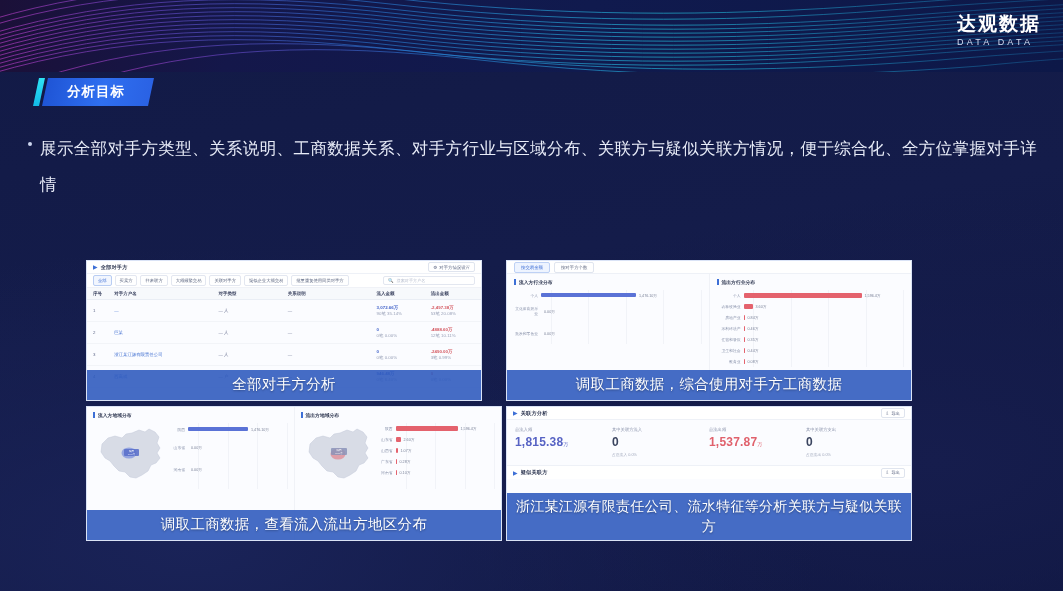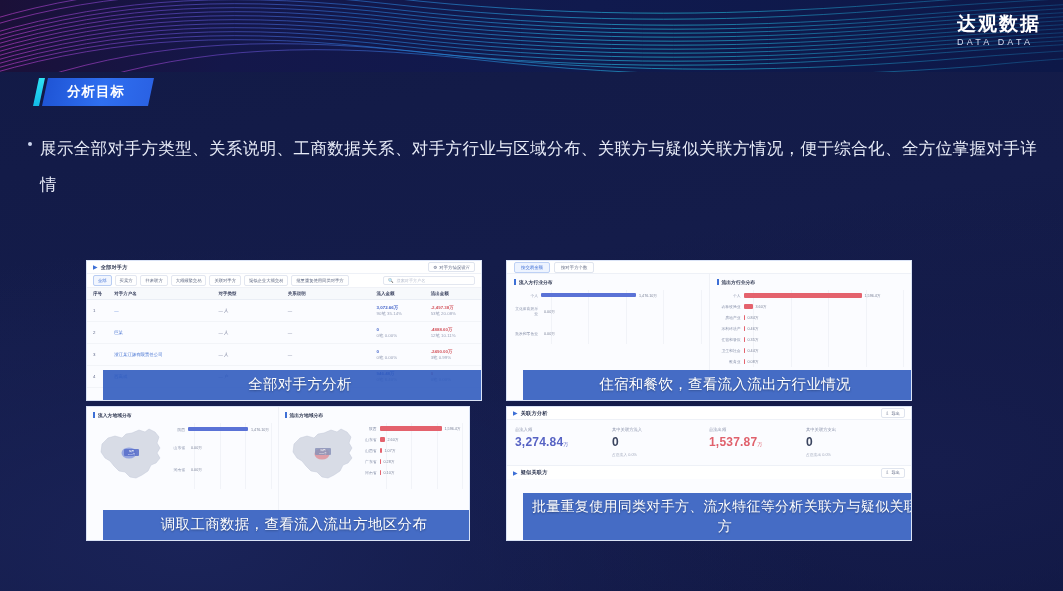--- a/index.html
+++ b/index.html
@@ -89,27 +89,27 @@
 
   
   .card {
     position: absolute;
     background: #ffffff;
     border: 1px solid rgba(150,175,230,.35);
     overflow: hidden;
   }
   #card-tl { left: 86px;  top: 260px; width: 396px; height: 141px; }
   #card-tr { left: 506px; top: 260px; width: 406px; height: 141px; }
-  #card-bl { left: 86px;  top: 406px; width: 384px; height: 135px; }
+  #card-bl { left: 86px;  top: 406px; width: 416px; height: 135px; }
   #card-br { left: 506px; top: 406px; width: 406px; height: 135px; }
 
   .card-inner { position: absolute; inset: 0; background:#fbfcff; }
 
   .caption {
-    position: absolute; left: 16px; bottom: 0; width: 100%;
+    position: absolute; left: 0; bottom: 0; width: 100%;
     background: rgba(49,92,191,.90);
     color: #ffffff; text-align: center;
     font-size: 14.5px; line-height: 21px;
     padding: 4px 6px 5px;
     letter-spacing: .3px;
     text-shadow: 0 1px 2px rgba(0,0,0,.35);
   }
   .caption.two-line { line-height: 20px; font-size: 14px; padding: 3px 6px 4px; }
 
   
@@ -431,21 +431,21 @@
           </div>
           <div class="bar-line" style="height:11px">
             <span class="bar-lbl">教育业</span>
             <span class="bar-fill red" style="width:1px"></span>
             <span class="bar-val">0.08万</span>
           </div>
         </div>
       </div>
     </div>
   </div>
-  <div class="caption">住宿和餐饮，查看流入流出方行业情况</div>
+  <div class="caption">调取工商数据，综合使用对手方工商数据</div>
 </div>
 
 <div class="card" id="card-bl">
   <div class="card-inner">
     <div class="map-pair">
 
       <div class="map-half">
         <div class="ch-title">流入方地域分布</div>
         <div class="map-body">
           <div class="map-svg-wrap">
@@ -543,21 +543,21 @@
       <span class="mini-title">关联方分析</span>
       <span class="mini-btn">
         <span>⇩</span>
         <span>导出</span>
       </span>
     </div>
     <div class="stat-grid">
       <div class="stat-cell">
         <div class="stat-lbl">总流入额</div>
         <div class="stat-val blue">
-          <span>3,274.84</span><span class="stat-unit">万</span>
+          <span>1,815.38</span><span class="stat-unit">万</span>
         </div>
         <div class="stat-sub"></div>
       </div>
       <div class="stat-cell">
         <div class="stat-lbl">其中关联方流入</div>
         <div class="stat-val grey">
           <span>0</span><span class="stat-unit"></span>
         </div>
         <div class="stat-sub">占总流入 0.0%</div>
       </div>
@@ -579,14 +579,14 @@
     <div class="sec-div"></div>
     <div class="mini-head" style="border-bottom:none">
       <span class="mini-caret">▶</span>
       <span class="mini-title">疑似关联方</span>
       <span class="mini-btn">
         <span>⇩</span>
         <span>导出</span>
       </span>
     </div>
   </div>
-  <div class="caption two-line">批量重复使用同类对手方、流水特征等分析关联方与疑似关联方</div>
+  <div class="caption two-line">浙江某江源有限责任公司、流水特征等分析关联方与疑似关联方</div>
 </div>
 
 </body></html>

